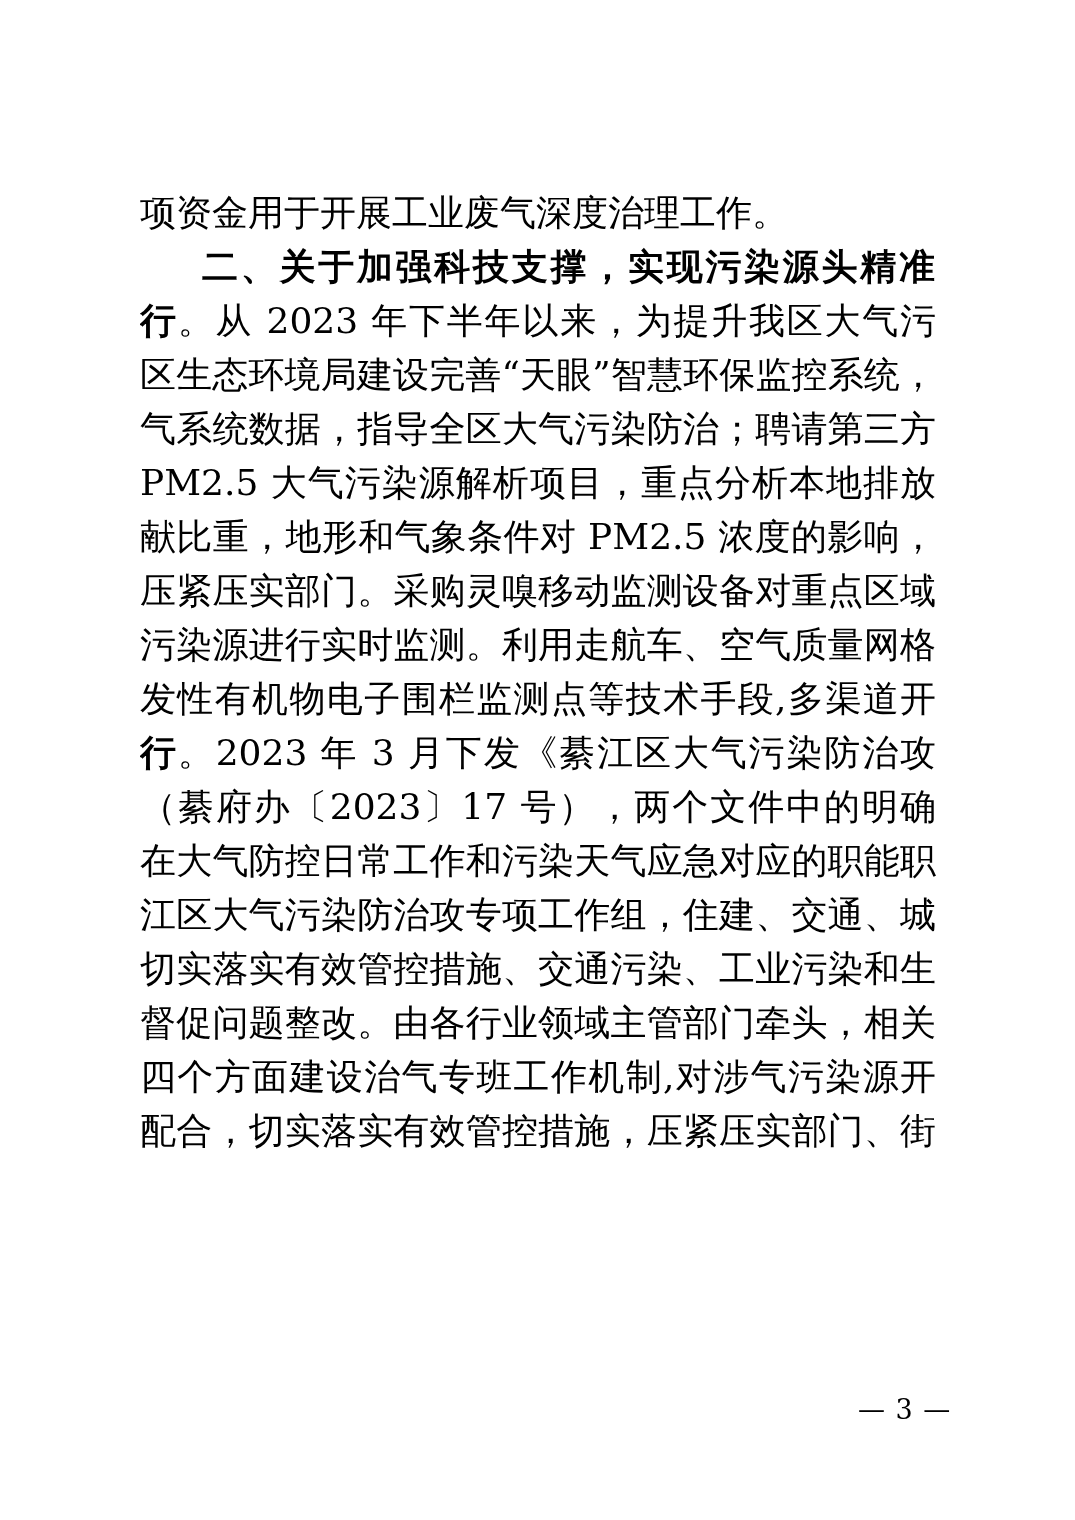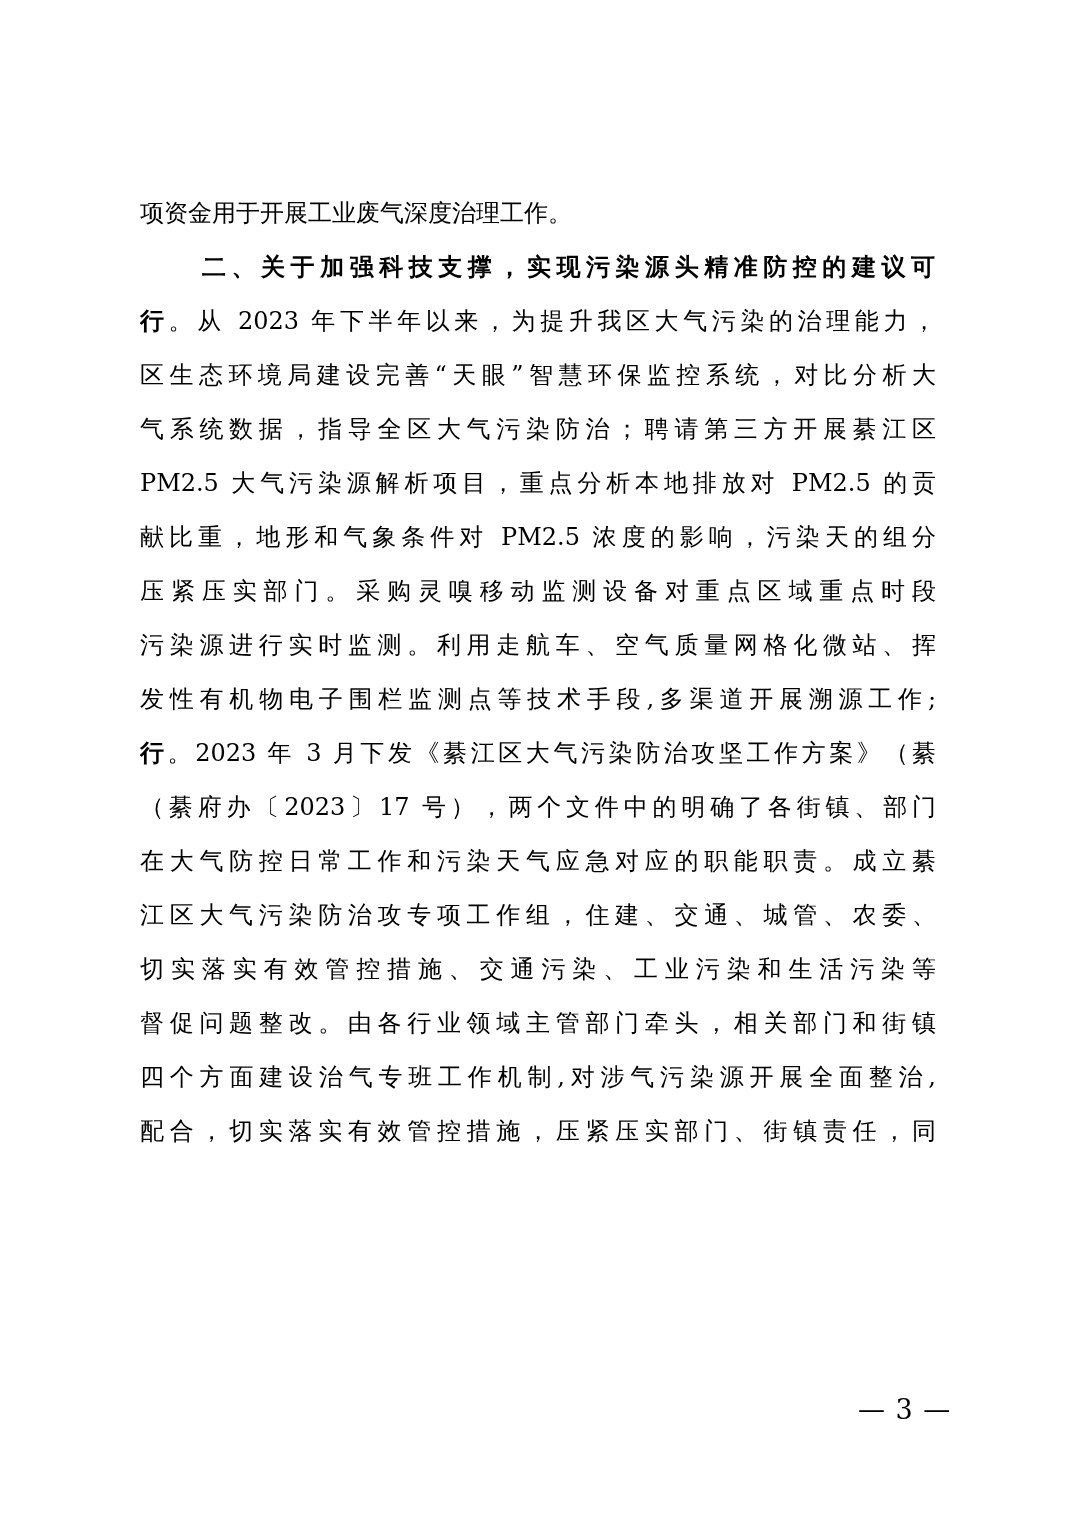--- a/index.html
+++ b/index.html
@@ -16,21 +16,21 @@
     font-family: "DejaVu Serif", "Liberation Serif", serif;
     color: #000000;
   }
   .content {
     position: absolute;
     left: 140px;
     top: 186px;
     width: 796px;
   }
   .line {
-    font-size: 24px;
+    font-size: 36px;
     height: 54px;
     line-height: 54px;
     text-align: justify;
     text-align-last: justify;
     white-space: normal;
     overflow: hidden;
   }
   .line.noj {
     text-align: left;
     text-align-last: left;

